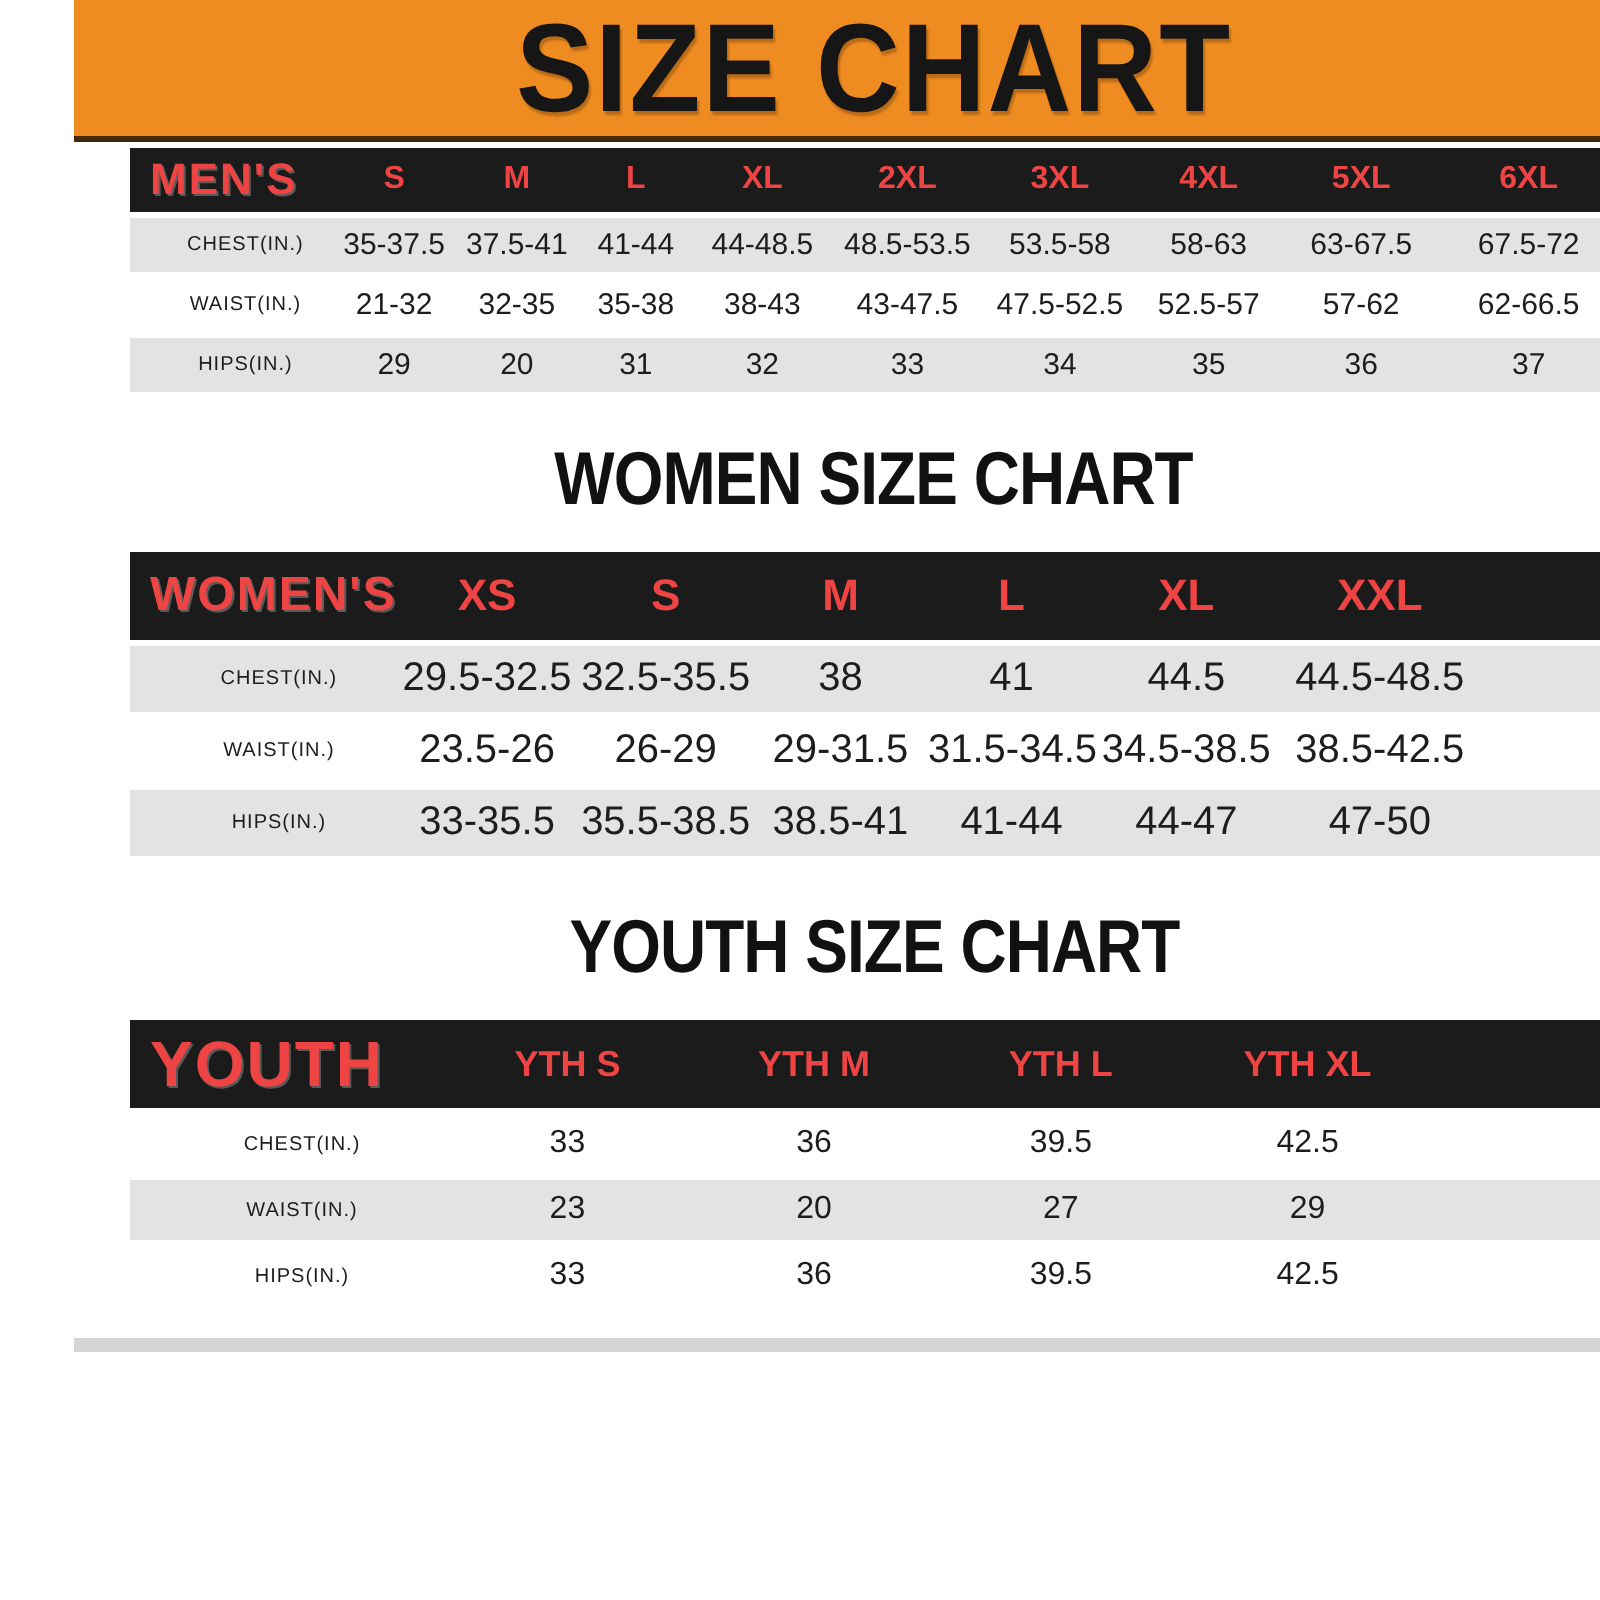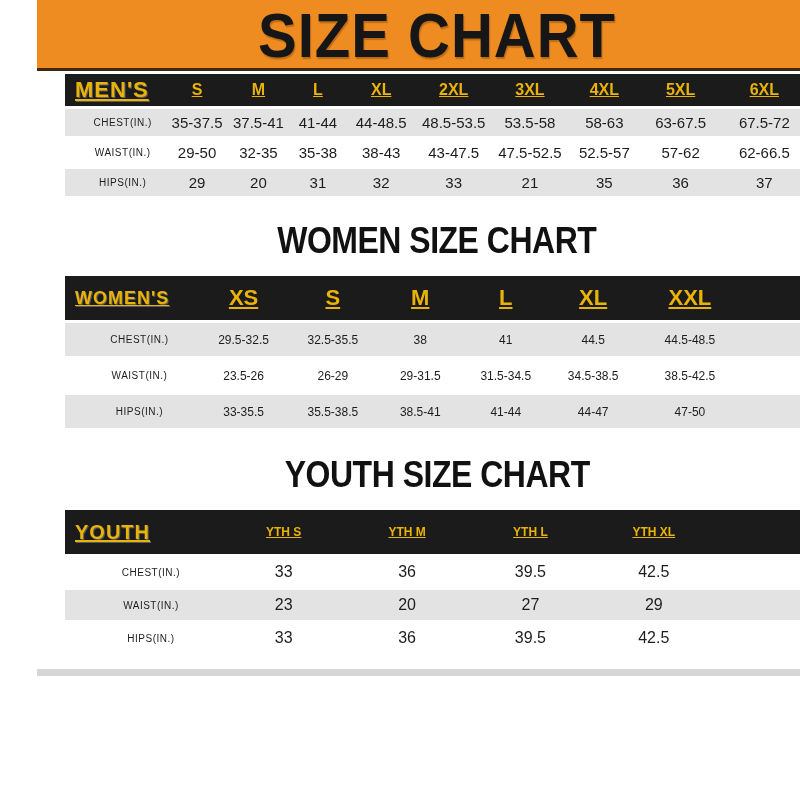--- a/index.html
+++ b/index.html
@@ -59,26 +59,25 @@
   
   table.size-table {
     width: 744px;
     margin: 0 auto;
     border-collapse: separate;
     border-spacing: 0 3px;
     table-layout: fixed;
   }
   table.size-table thead th {
     background: var(--bar-bg, #1B1B1B);
-    color: #eab308;
+    color: #ef4444;
     font-weight: bold;
     text-align: center;
     overflow: hidden;
     white-space: nowrap;
-    text-decoration: underline;
   }
   table.size-table thead th.corner {
     text-align: left;
     padding-left: 10px;
     letter-spacing: 1px;
     text-shadow: 1px 1px 0 rgba(255,255,255,0.28);
   }
   table.size-table td {
     text-align: center;
     color: #1d1d1d;
@@ -89,26 +88,26 @@
   table.size-table tr.white td { background: #ffffff; }
   table.size-table td.rowlabel { font-size: 10px; letter-spacing: 0.5px; padding-left: 16px; }
 
   
   table.men th { height: 30px; font-size: 16px; }
   table.men th.corner { font-size: 22px; }
   table.men td { height: 25px; font-size: 15px; }
 
   
   table.women th { height: 42px; font-size: 22px; }
-  table.women th.corner { font-size: 18px; }
-  table.women td { height: 31px; font-size: 12px; }
-
-  
-  table.youth th { height: 42px; font-size: 12px; }
-  table.youth th.corner { font-size: 20px; letter-spacing: 2px; }
+  table.women th.corner { font-size: 24px; }
+  table.women td { height: 31px; font-size: 20px; }
+
+  
+  table.youth th { height: 42px; font-size: 18px; }
+  table.youth th.corner { font-size: 32px; letter-spacing: 2px; }
   table.youth td { height: 28px; font-size: 16px; }
 
   
   .footer {
     margin-top: 16px;
     padding-left: 30px;
   }
   .footer-line {
     line-height: 31px;
     white-space: nowrap;
@@ -176,38 +175,38 @@
             <td>41-44</td>
             <td>44-48.5</td>
             <td>48.5-53.5</td>
             <td>53.5-58</td>
             <td>58-63</td>
             <td>63-67.5</td>
             <td>67.5-72</td>
           </tr>
           <tr class="white">
             <td class="rowlabel">WAIST(IN.)</td>
-            <td>29-50</td>
+            <td>21-32</td>
             <td>32-35</td>
             <td>35-38</td>
             <td>38-43</td>
             <td>43-47.5</td>
             <td>47.5-52.5</td>
             <td>52.5-57</td>
             <td>57-62</td>
             <td>62-66.5</td>
           </tr>
           <tr class="gray">
             <td class="rowlabel">HIPS(IN.)</td>
             <td>29</td>
             <td>20</td>
             <td>31</td>
             <td>32</td>
             <td>33</td>
-            <td>21</td>
+            <td>34</td>
             <td>35</td>
             <td>36</td>
             <td>37</td>
           </tr>
         </tbody>
       </table>
   </section>
 
   <section>
     <h2 class="section-heading women-heading">

